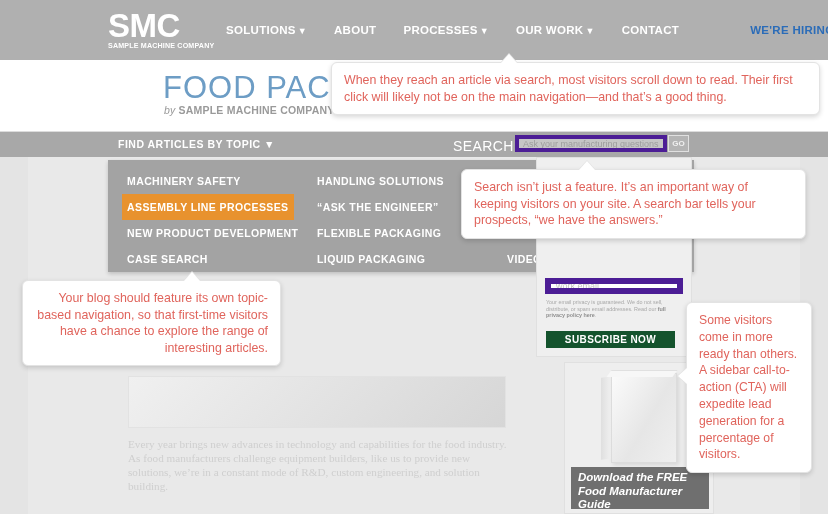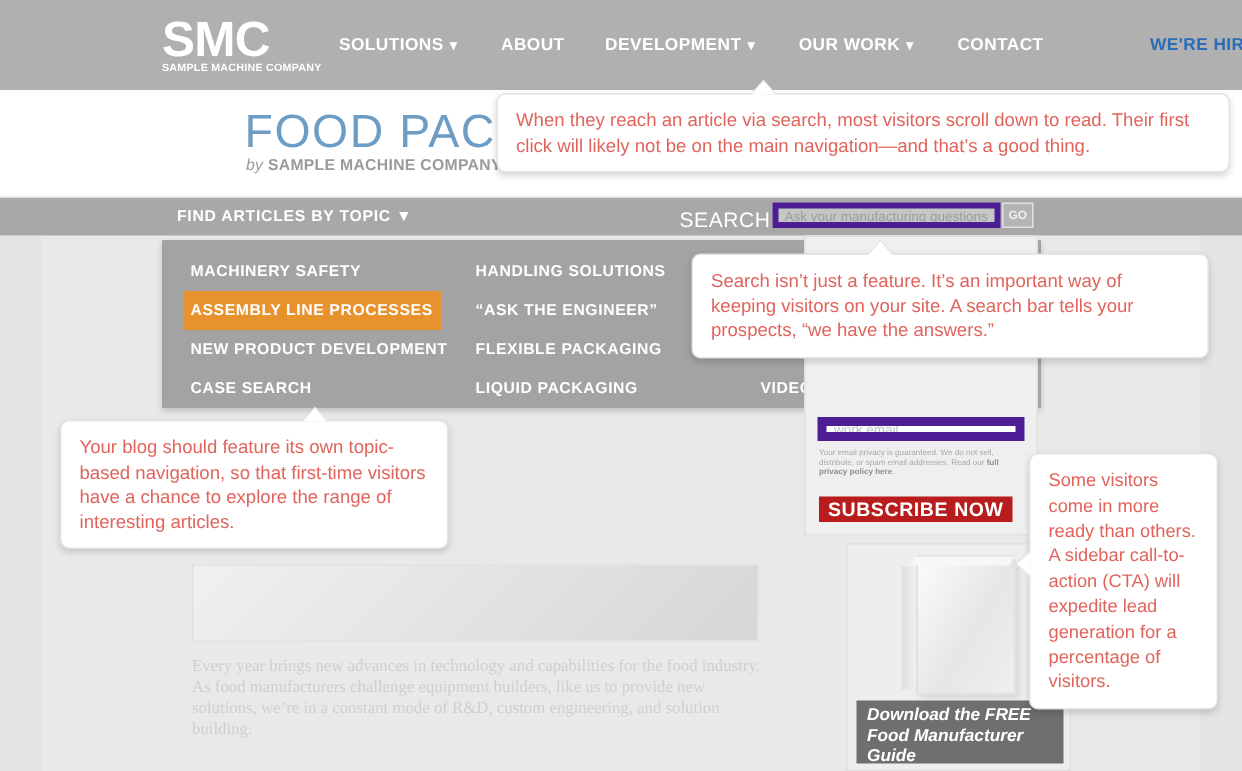--- a/index.html
+++ b/index.html
@@ -161,22 +161,22 @@
     font-family: "Liberation Sans", sans-serif;
   }
   .sb-email::placeholder { color: #c2c2c2; }
   .sb-privacy {
     position: absolute; left: 546px; top: 299px; width: 140px;
     font-size: 5.4px; line-height: 6.6px; color: #a9a9a9;
   }
   .sb-privacy b { color: #8f8f8f; }
   .sb-subscribe {
     position: absolute; left: 546px; top: 331px; width: 129px; height: 17px;
-    background: #b91c1c; color: #ffffff;
-    font-size: 13px; font-weight: bold; letter-spacing: 0.4px;
+    background: #14532d; color: #ffffff;
+    font-size: 10px; font-weight: bold; letter-spacing: 0.4px;
     display: flex; align-items: center; justify-content: center;
     cursor: pointer;
   }
   .sb-ebook {
     position: absolute; left: 564px; top: 362px; width: 150px; height: 152px;
     background: #eeeeee; border: 1px solid #e0e0e0;
   }
   .book {
     position: absolute; left: 36px; top: 10px; width: 78px; height: 88px;
   }
@@ -230,42 +230,42 @@
     border-top: 9px solid transparent; border-bottom: 9px solid transparent;
     border-right: 10px solid #e3e3e3; left: -10px;
   }
   .tail-left-in {
     border-top: 8px solid transparent; border-bottom: 8px solid transparent;
     border-right: 9px solid #ffffff; left: -9px;
   }
 
   #callout-nav   { left: 331px; top: 62px;  width: 489px; }
   #callout-search{ left: 461px; top: 169px; width: 345px; }
-  #callout-blog  { left: 40px;  top: 280px; width: 259px; }
+  #callout-blog  { left: 22px;  top: 280px; width: 259px; text-align: right; }
   #callout-cta   { left: 686px; top: 302px; width: 126px; font-size: 12.2px; line-height: 16.8px; }
 </style>
 </head>
 <body>
 
 <div id="page">
 
   <div class="topbar">
     <div class="logo-wrap">
       <div class="logo-main">SMC</div>
       <div class="logo-sub">SAMPLE MACHINE COMPANY</div>
     </div>
     <div class="nav-items">
       <div class="nav-item">
         <span>SOLUTIONS</span><span class="caret">▼</span>
       </div>
       <div class="nav-item">
         <span>ABOUT</span>
       </div>
       <div class="nav-item">
-        <span>DEVELOPMENT</span><span class="caret">▼</span>
+        <span>PROCESSES</span><span class="caret">▼</span>
       </div>
       <div class="nav-item">
         <span>OUR WORK</span><span class="caret">▼</span>
       </div>
       <div class="nav-item">
         <span>CONTACT</span>
       </div>
       <div class="nav-hiring">WE'RE HIRING!</div>
     </div>
   </div>

